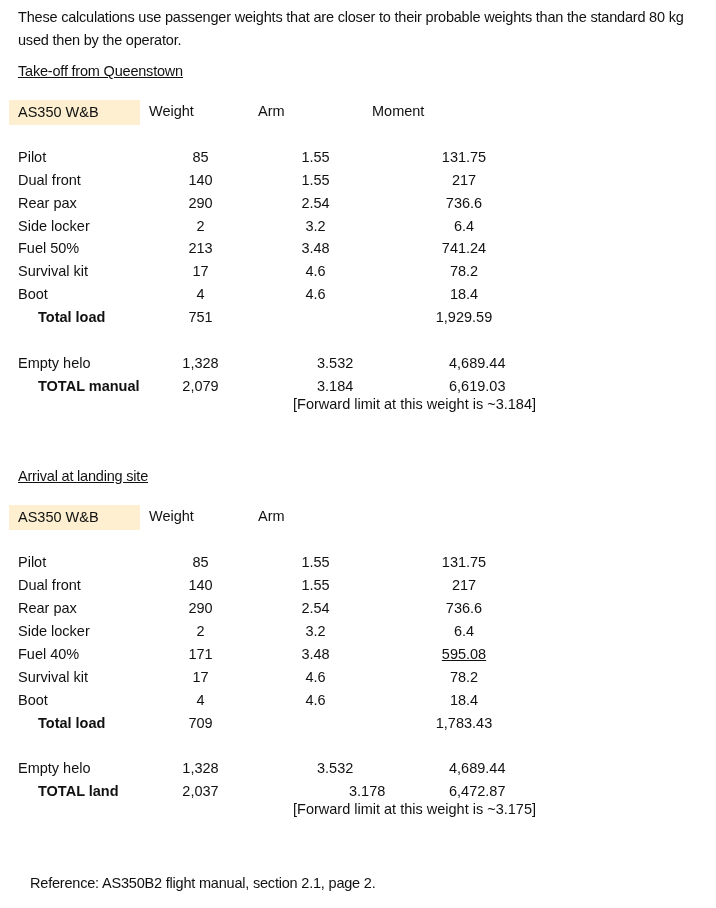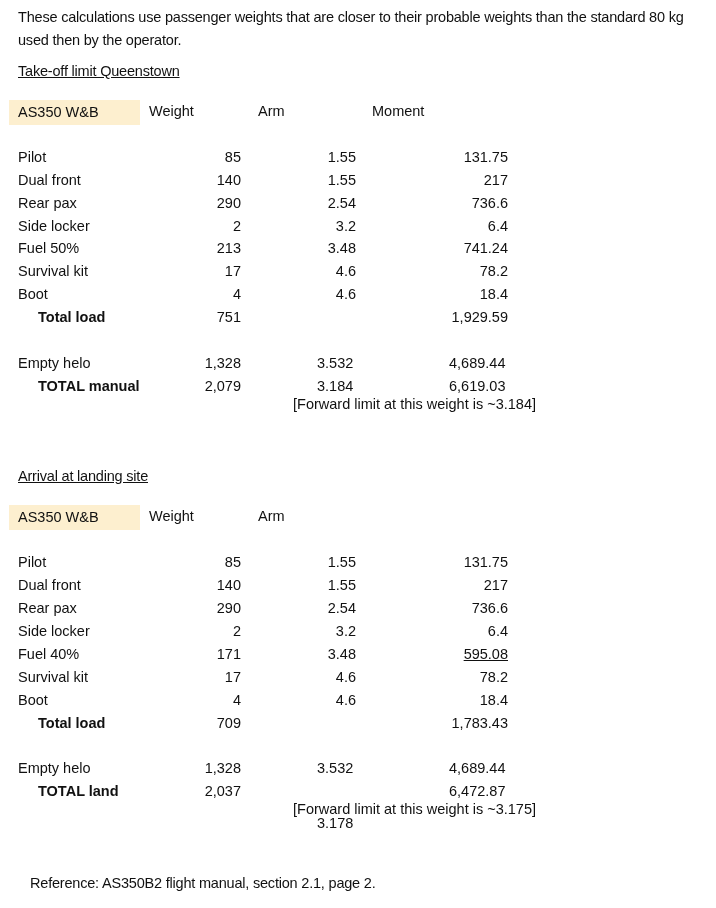--- a/index.html
+++ b/index.html
@@ -10,39 +10,39 @@
   .serif { font-family: "Liberation Sans", sans-serif; font-size: 14.5px; letter-spacing: -0.2px; }
   .tbl { font-family: "Liberation Sans", sans-serif; font-size: 14.5px; }
   .abs { position: absolute; white-space: nowrap; }
   .intro { left: 18px; top: 6px; line-height: 23px; width: 690px; white-space: normal; }
   .heading { left: 18px; text-decoration: underline; }
   .hdr-label { left: 9px; width: 131px; height: 25px; background: #fdefcf; padding-left: 9px; box-sizing: border-box; line-height: 25px; }
   .col-weight-h { left: 149px; }
   .col-arm-h { left: 258px; }
   .col-moment-h { left: 372px; }
   .row-label { left: 18px; }
-  .num { text-align: right; }
+  .num { text-align: center; }
   .c-w { left: 160px; width: 81px; }
   .c-a { left: 275px; width: 81px; }
   .c-m { left: 420px; width: 88px; }
   .c-a-left { left: 317px; }
   .c-m-left { left: 449px; }
   .bold { font-weight: bold; margin-left: 20px; }
   .note { left: 293px; }
   .ref { left: 18px; }
 </style>
 </head>
 <body>
 
 <div>
 
   <div class="abs serif intro">These calculations use passenger weights that are closer to their probable weights than the standard 80 kg used then by the operator.</div>
 
   <div>
-    <div class="abs serif heading" style="top:63px;">Take-off limit Queenstown</div>
+    <div class="abs serif heading" style="top:63px;">Take-off from Queenstown</div>
 
     <div class="abs tbl hdr-label" style="top:100px;">AS350 W&amp;B</div>
     <div class="abs tbl col-weight-h" style="top:103px;">Weight</div>
     <div class="abs tbl col-arm-h" style="top:103px;">Arm</div>
     <div class="abs tbl col-moment-h" style="top:103px;">Moment</div>
 
     <div>
       <div class="abs tbl row-label" style="top:149px;">Pilot</div>
       <div class="abs tbl num c-w" style="top:149px;">85</div>
       <div class="abs tbl num c-a" style="top:149px;">1.55</div>
@@ -162,20 +162,20 @@
 
     <div>
       <div class="abs tbl row-label" style="top:760px;">Empty helo</div>
       <div class="abs tbl num c-w" style="top:760px;">1,328</div>
       <div class="abs tbl c-a-left" style="top:760px;">3.532</div>
       <div class="abs tbl c-m-left" style="top:760px;">4,689.44</div>
     </div>
     <div>
       <div class="abs tbl row-label bold" style="top:783px;">TOTAL land</div>
       <div class="abs tbl num c-w" style="top:783px;">2,037</div>
-      <div class="abs tbl c-a-left" style="top:815px;">3.178</div>
+      <div class="abs tbl c-a-left" style="top:783px;margin-left:32px;">3.178</div>
       <div class="abs tbl c-m-left" style="top:783px;">6,472.87</div>
     </div>
     <div class="abs tbl note" style="top:801px;">[Forward limit at this weight is ~3.175]</div>
   </div>
 
   <div class="abs serif ref" style="top:875px;margin-left:12px;">Reference: AS350B2 flight manual, section 2.1, page 2.</div>
 </div>
 
 </body></html>

